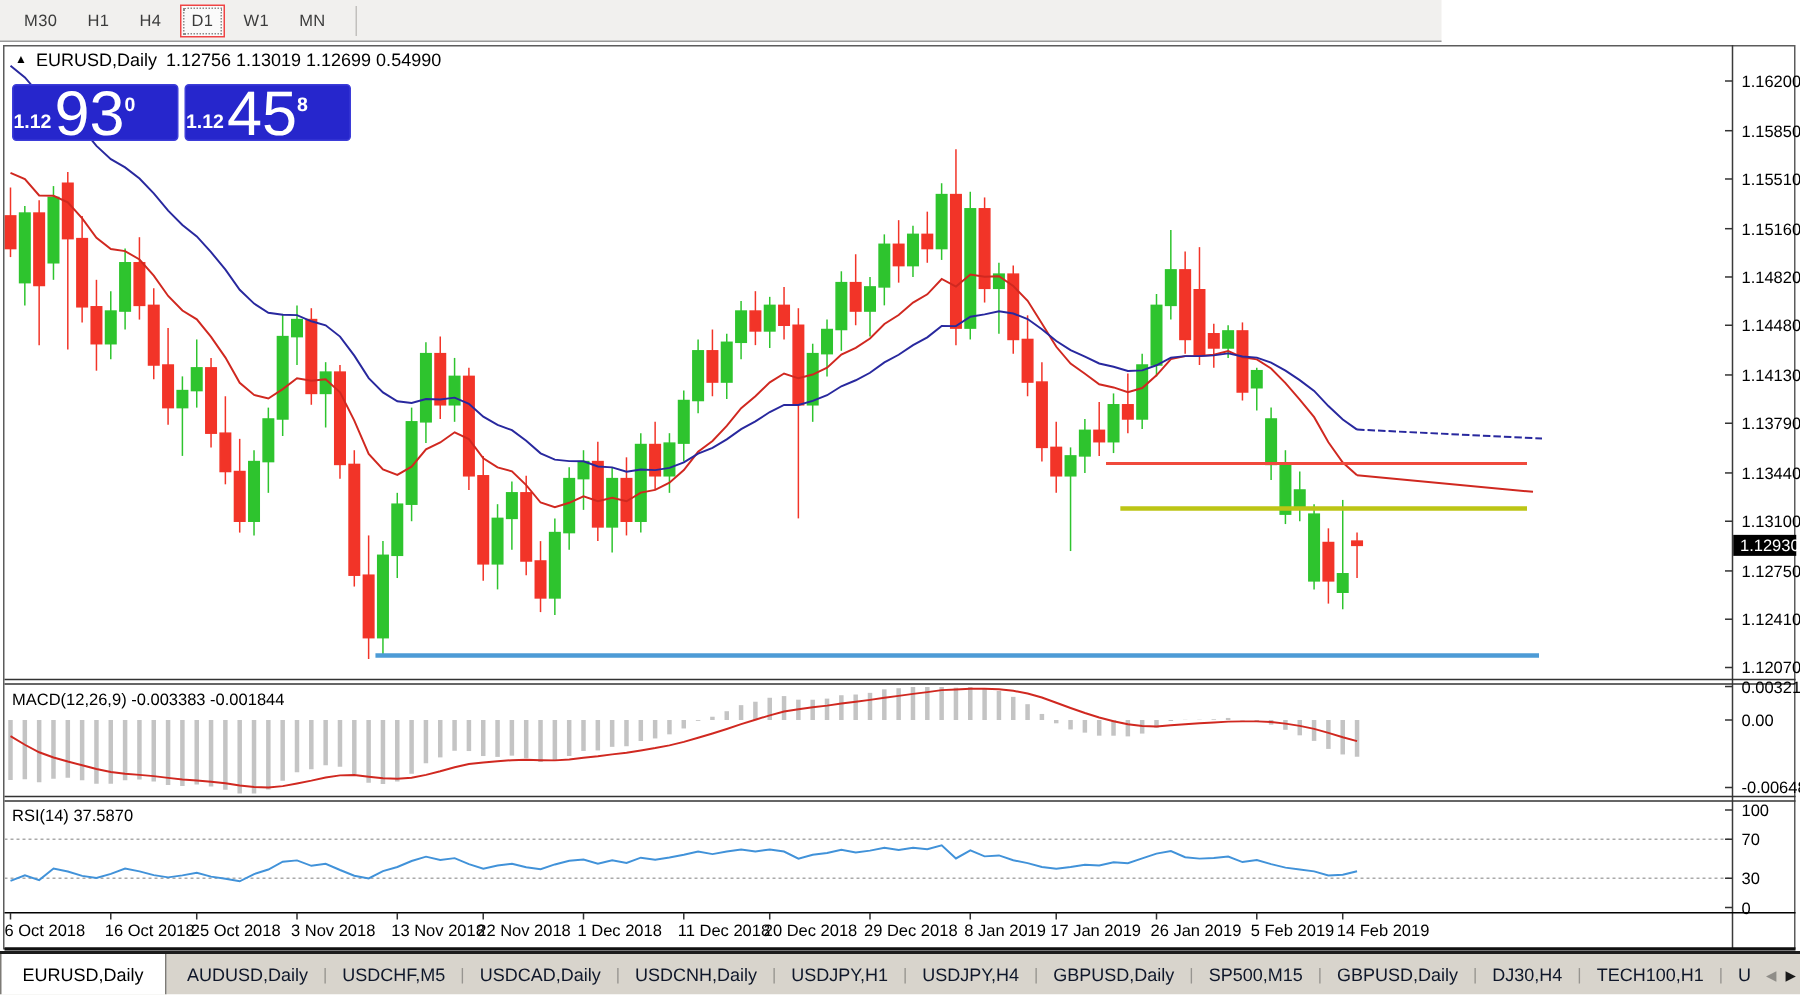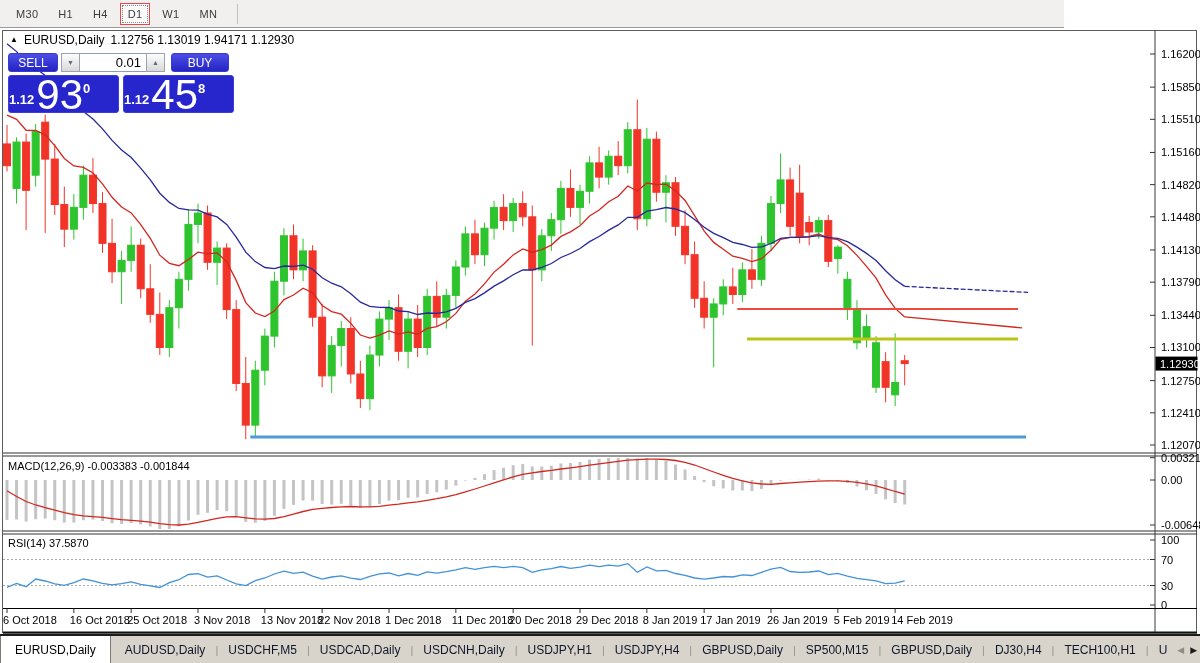--- a/index.html
+++ b/index.html
@@ -3,21 +3,21 @@
 <meta charset="utf-8">
 <style>
   html,body{margin:0;padding:0;}
   body{
     width:1200px;height:663px;position:relative;overflow:hidden;
     background:#ffffff;font-family:"Liberation Sans",sans-serif;
     -webkit-font-smoothing:antialiased;
   }
   
   .tf-toolbar{
-    position:absolute;left:0;top:0;width:1064px;height:28px;
+    position:absolute;left:0;top:0;width:961px;height:28px;
     background:#f1f0ee;border-bottom:1px solid #9a9a9a;
     display:flex;align-items:center;padding-left:6px;box-sizing:border-box;z-index:5;
   }
   .tf-btn{
     font-size:11px;color:#3c3c3c;padding:4px 7px;margin:0 2px;
     border:1px solid transparent;cursor:default;letter-spacing:.3px;
   }
   .tf-btn.active{
     background:#fafafa;border:1px solid #ef4444;outline:1px dotted #8a8a8a;outline-offset:-3px;
   }
@@ -481,35 +481,24 @@
     <div class="tf-btn">H4</div>
     <div class="tf-btn active">D1</div>
     <div class="tf-btn">W1</div>
     <div class="tf-btn">MN</div>
     <div class="tf-sep"></div>
   </div>
 
 <div class="chart-title">
   <span class="tri">▲</span>
   <span>EURUSD,Daily</span>
-  <span>1.12756 1.13019 1.94171 1.12930</span>
+  <span>1.12756 1.13019 1.12699 0.54990</span>
 </div>
 
 <div class="trade-panel">
-  <div class="tp-row1">
-    <div class="tp-btn sell-btn">SELL</div>
-    <div class="spin-btn spin-down">
-      <span>▼</span>
-    </div>
-    <input class="vol-input" value="0.01" style="">
-    <div class="spin-btn">
-      <span>▲</span>
-    </div>
-    <div class="tp-btn buy-btn">BUY</div>
-  </div>
   <div class="tp-row2">
     <div class="price-box">
       <span class="pb-prefix">1.12</span>
       <span class="pb-big">93</span>
       <span class="pb-sup">0</span>
     </div>
     <div class="price-box">
       <span class="pb-prefix">1.12</span>
       <span class="pb-big">45</span>
       <span class="pb-sup">8</span>

